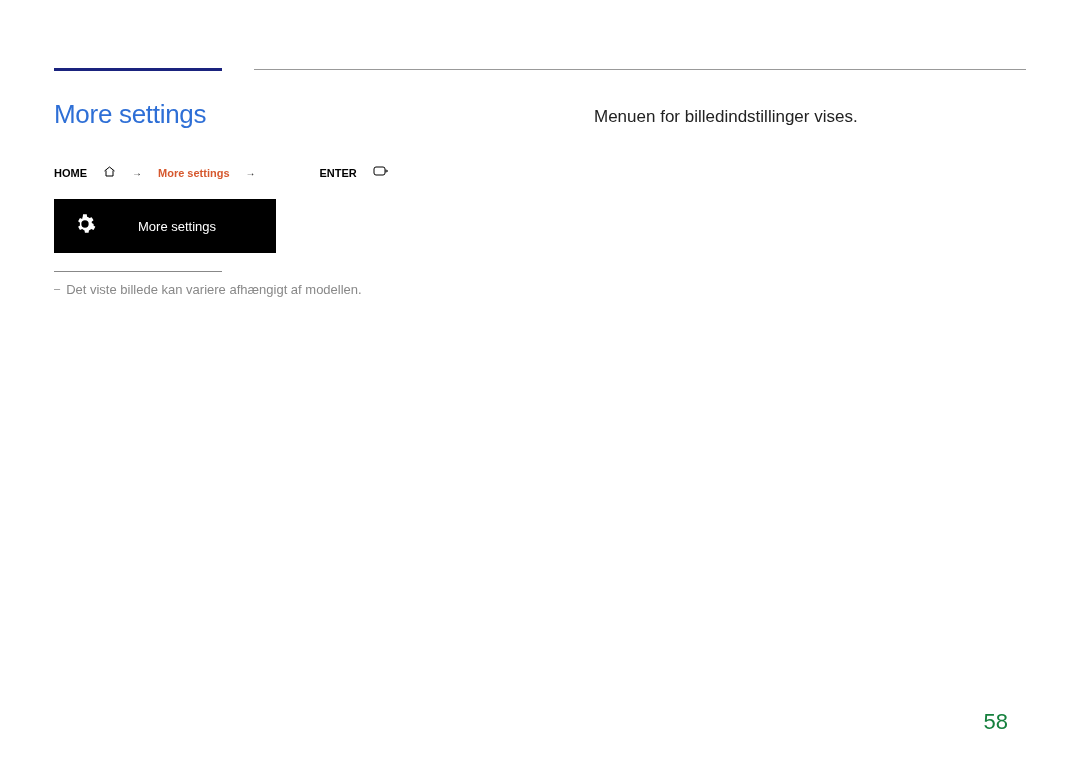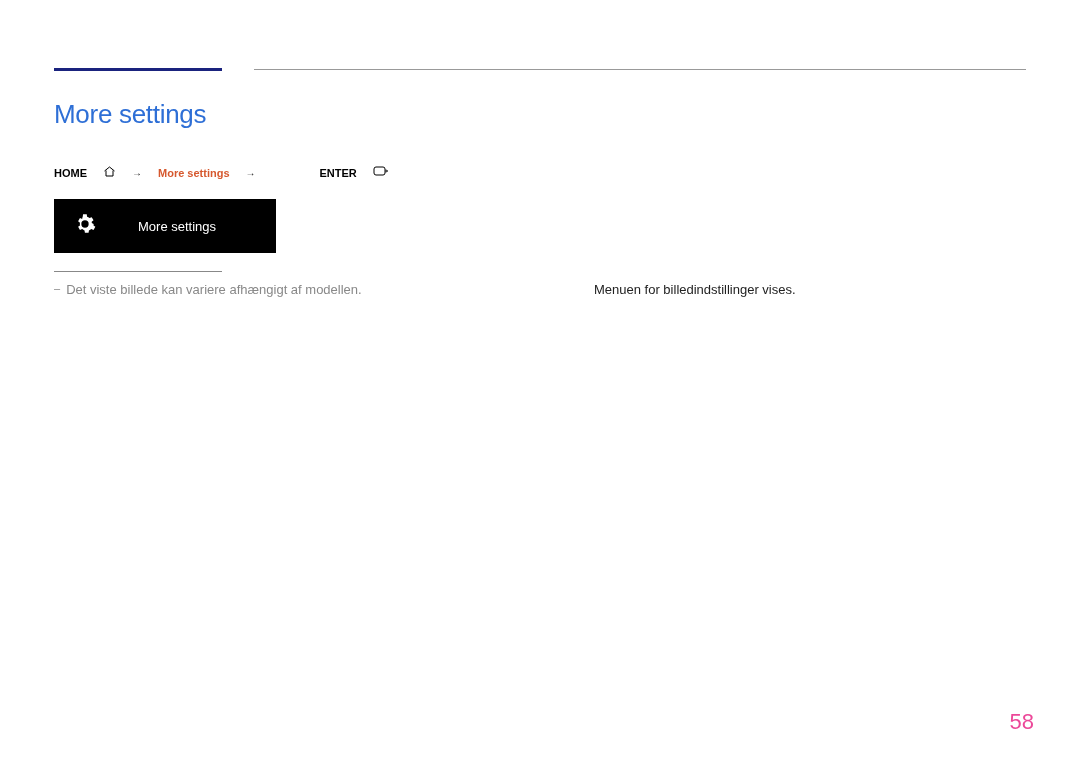--- a/index.html
+++ b/index.html
@@ -27,21 +27,20 @@
     }
     .top-accent-wrap {
       display: flex;
       align-items: center;
       width: 100%;
     }
     .columns {
       display: flex;
       margin-top: 28px;
       gap: 200px;
-      align-items: flex-end;
     }
     .left-col {
       width: 340px;
     }
     .right-col {
       flex: 1;
     }
     .heading {
       color: #2e6fd6;
       font-size: 26px;
@@ -113,29 +112,29 @@
     .note-dash {
       color: #888;
       font-size: 11px;
     }
     .note-text {
       color: #888;
       font-size: 13px;
     }
     .body-text {
       color: #222;
-      font-size: 13px;
+      font-size: 17px;
       margin-top: 8px;
     }
     .page-number {
       position: absolute;
       bottom: 28px;
-      right: 46px;
+      right: 72px;
       font-size: 22px;
-      color: #ec4899;
+      color: #15803d;
       font-weight: 400;
     }
   </style>
 </head>
 <body>
 
 <div class="page-container">
   <div class="top-accent-wrap">
     <div class="top-accent"></div>
     <hr class="hr-top" style="flex:1; margin-left:32px;">

